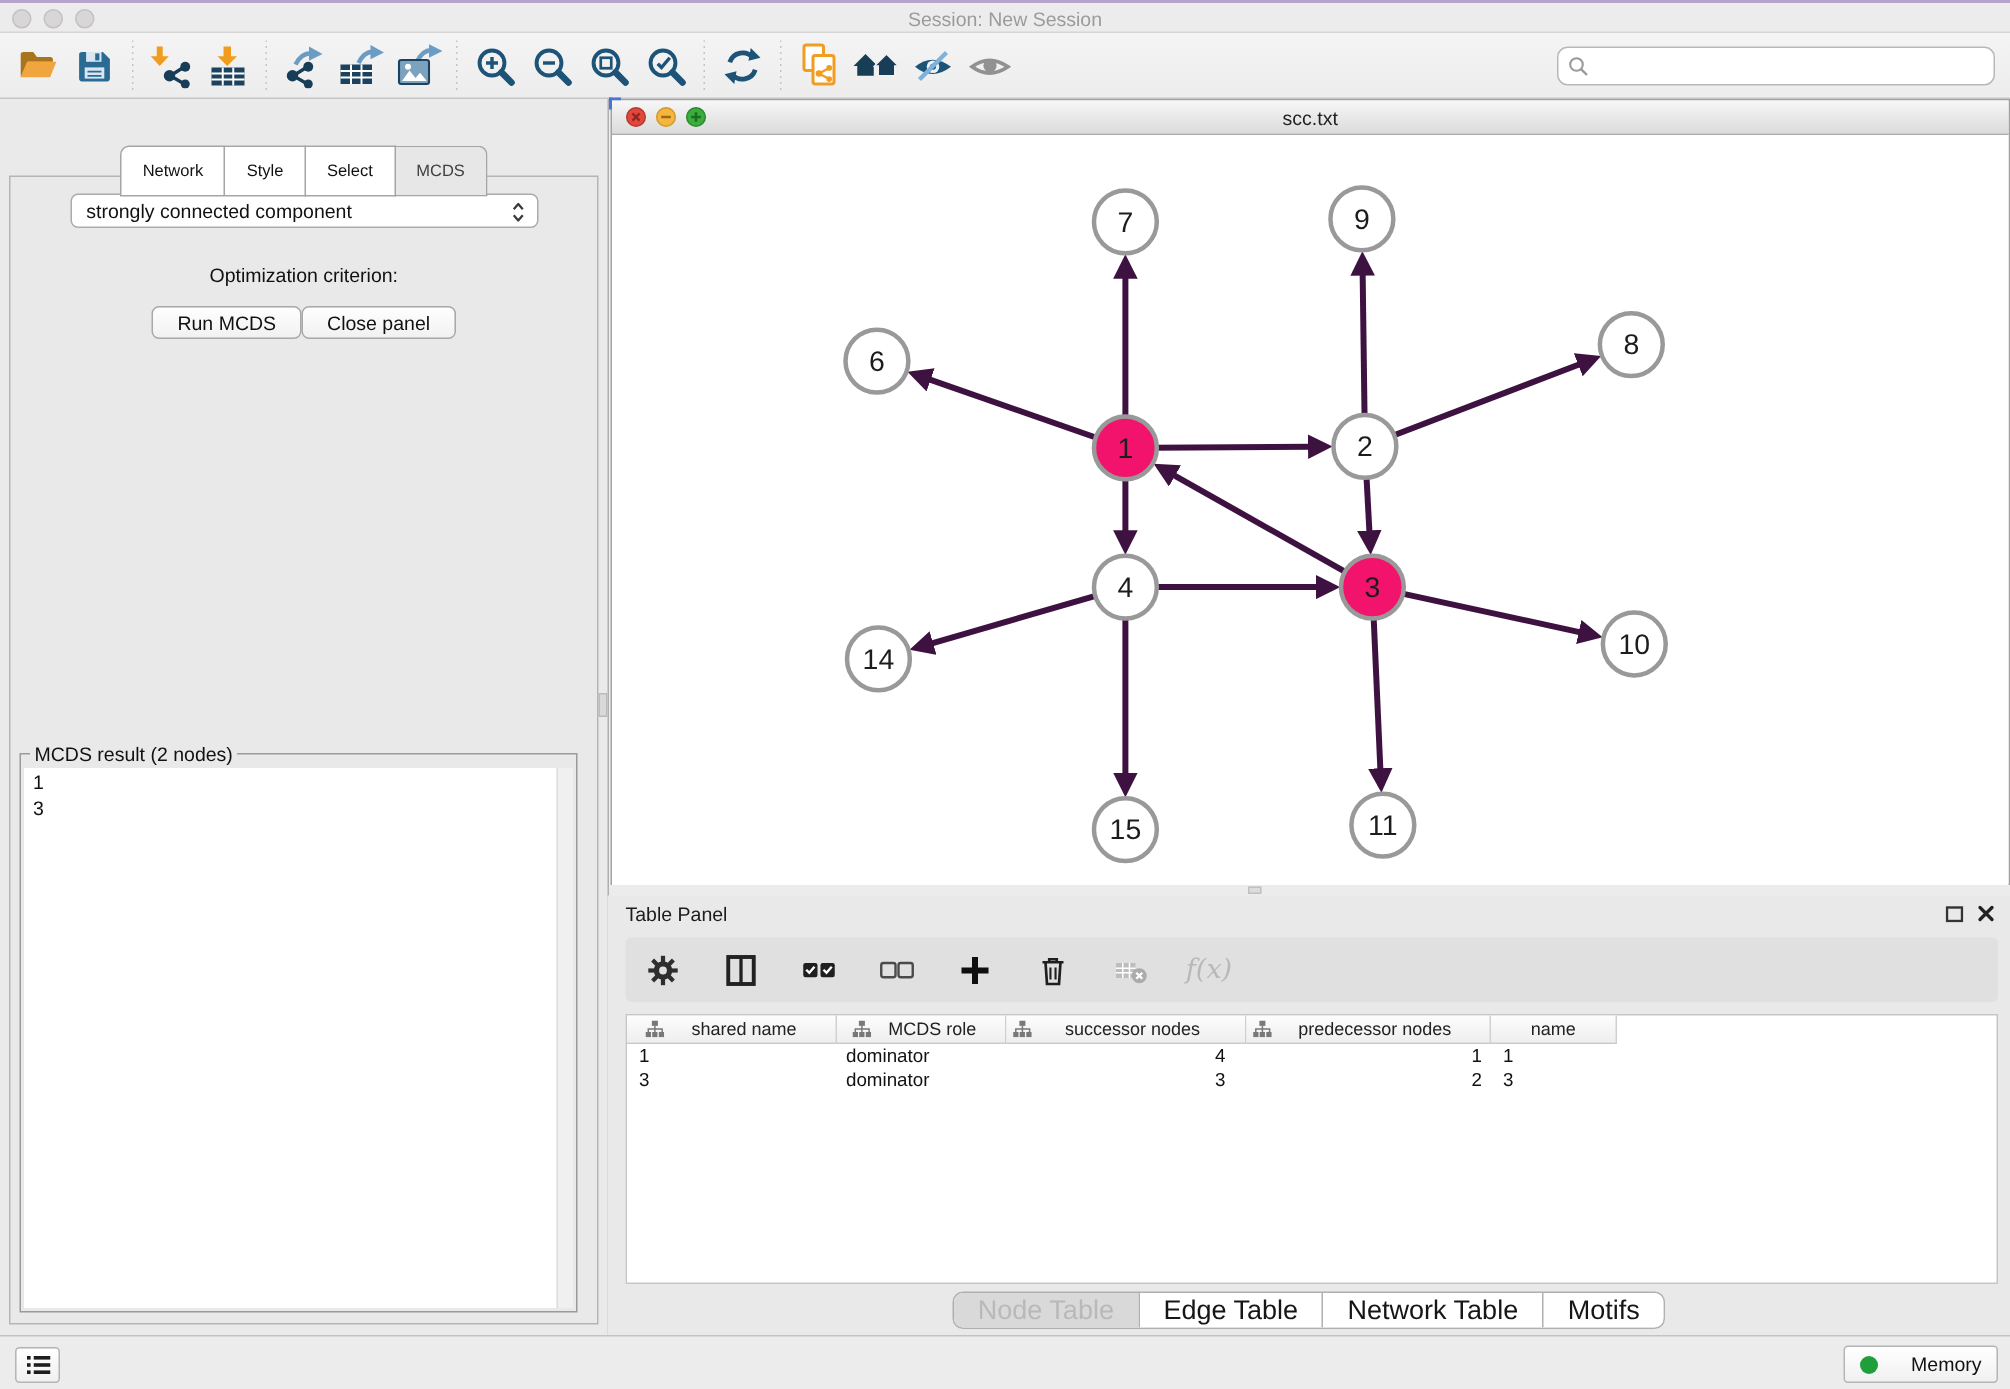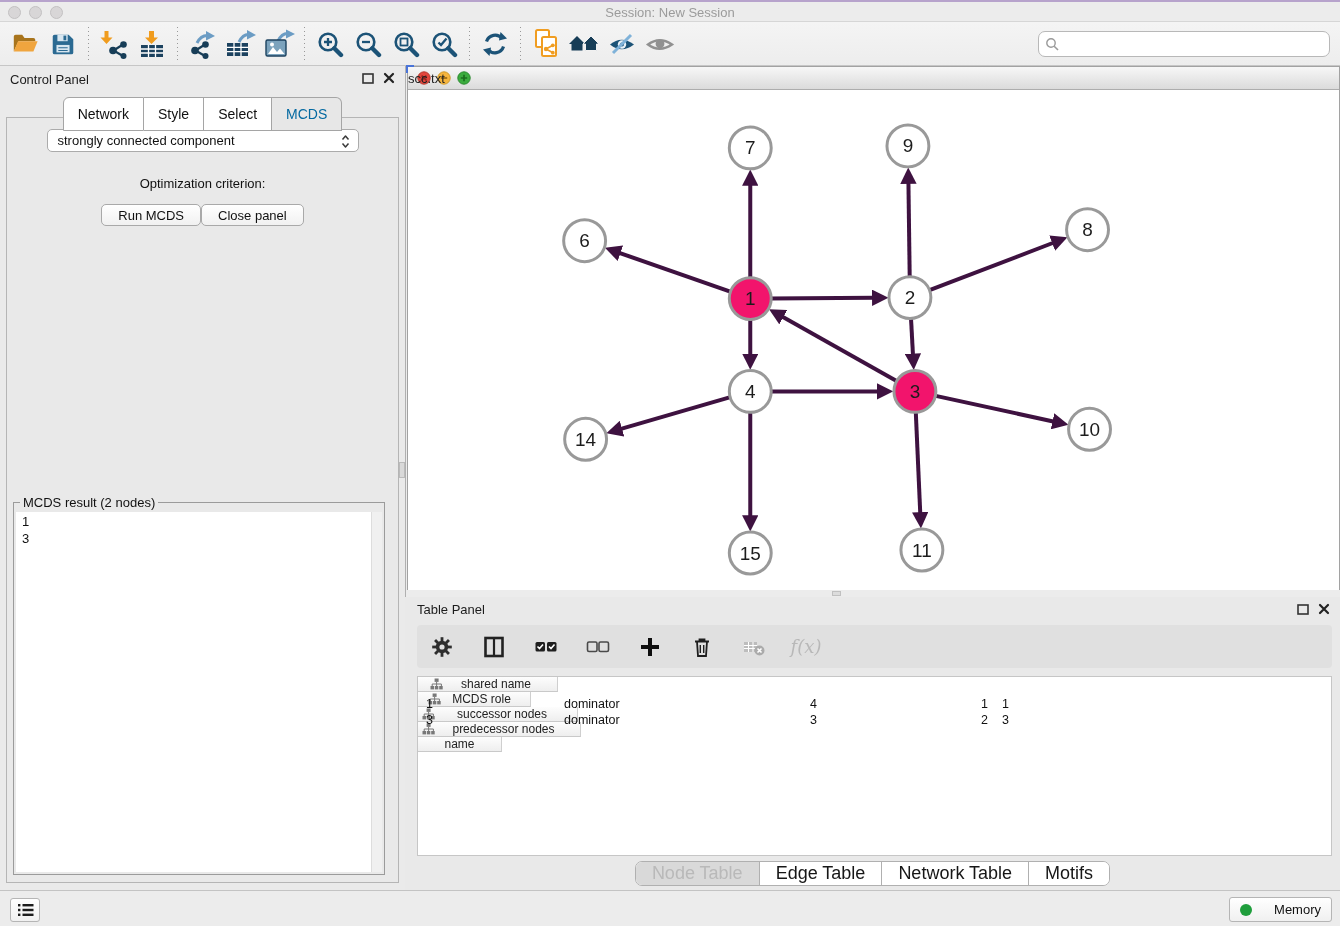--- a/index.html
+++ b/index.html
@@ -29,24 +29,24 @@
   #searchbox input { border:none; outline:none; flex:1; font-size:13px; background:transparent; height:20px; }
 
   
   #control-panel { position:absolute; left:0; top:66px; width:406px; height:824px;
     background:#eaeaea; border-right:1px solid #b0b0b0; }
   #cp-header { position:relative; height:26px; }
   #cp-header .ptitle { position:absolute; left:10px; top:6px; font-size:13px; color:#1c1c1c; }
   .win-icons { position:absolute; right:10px; top:6px; display:flex; gap:9px; align-items:center; }
   #cp-tabs { position:absolute; left:0; right:0; top:31px; height:21px;
     display:flex; justify-content:center; z-index:2; }
-  .cp-tab { height:21px; padding:16px 14px; font-size:14px; color:#111; background:#fff;
+  .cp-tab { height:21px; padding:16px 14px; font-size:11px; color:#111; background:#fff;
     border:1px solid #a5a5a5; border-left:none; display:flex; align-items:center; }
   .cp-tab.first { border-left:1px solid #a5a5a5; border-radius:6px 0 0 0; }
-  .cp-tab.active { background:#e7e7e7; color:#0369a1; border-radius:0 6px 0 0; }
+  .cp-tab.active { background:#e7e7e7; color:#404040; border-radius:0 6px 0 0; }
   #cp-box { position:absolute; left:6px; right:6px; top:51px; bottom:7px;
     border:1px solid #b5b5b5; background:#e9e9e9; }
   #opt-label { margin-top:24px; text-align:center; font-size:13px; color:#111; }
   #criterion { margin:11px auto 0 auto; width:312px; height:23px; background:#fff;
     border:1px solid #ababab; border-radius:5px; position:relative;
     font-size:13px; display:flex; align-items:center; padding-left:10px; color:#111; }
   #criterion .chev { position:absolute; right:7px; top:3px; }
   #cp-buttons { margin-top:13px; display:flex; justify-content:center; }
   .cbtn { height:22px; padding:0 16px; font-size:13px; color:#111;
     background:linear-gradient(#ffffff,#f1f1f1); border:1px solid #a9a9a9; border-radius:5px; }
@@ -63,42 +63,42 @@
     background:#d9d9d9; border:1px solid #bbb; }
 
   
   #net-window { position:absolute; left:407px; top:66px; width:933px; height:524px;
     background:#fff; border:1px solid #a2a2a2; }
   #net-focus { position:absolute; left:-2px; top:-2px; width:8px; height:8px;
     border-left:2px solid #4a74d8; border-top:2px solid #4a74d8; }
   #net-titlebar { position:relative; height:23px; background:linear-gradient(#f7f7f7,#dbdbdb);
     border-bottom:1px solid #adadad; }
   #net-titlebar .traffic { position:absolute; left:9px; top:4px; display:flex; gap:6px; }
-  #net-titlebar .ntitle { position:absolute; left:0; right:0; top:4px; text-align:left;
+  #net-titlebar .ntitle { position:absolute; left:0; right:0; top:4px; text-align:center;
     font-size:13px; color:#222; }
   #net-canvas { position:relative; width:100%; height:500px; background:#fff; }
   #graph-svg { width:100%; height:100%; }
 
   #h-splitter { position:absolute; left:407px; top:590px; width:933px; height:7px; }
   #h-handle { position:absolute; left:425px; top:1px; width:9px; height:5px;
     background:#dcdcdc; border:1px solid #c0c0c0; }
 
   
   #table-panel { position:absolute; left:405px; top:597px; width:935px; height:293px;
     background:#e9e9e9; }
   #tp-header { position:relative; height:24px; }
   #tp-header .ptitle { position:absolute; left:12px; top:5px; font-size:13px; color:#1c1c1c; }
   #tp-toolbar { position:absolute; left:12px; right:8px; top:28px; height:43px;
     background:#e0e0e0; border-radius:4px; display:flex; align-items:center;
     gap:26px; padding-left:12px; }
   .ticon { width:26px; height:26px; display:flex; align-items:center; justify-content:center; }
   #fx-label { font-family:"DejaVu Serif", serif; font-style:italic; font-size:18px; color:#b8b8b8; }
   #tp-table { position:absolute; left:12px; right:8px; top:79px; bottom:34px;
     background:#fff; border:1px solid #c6c6c6; overflow:hidden; }
-  #thead { display:flex; height:19px;flex-direction:column; }
+  #thead { display:flex; height:19px; }
   .hcell { display:flex; align-items:center; background:linear-gradient(#fdfdfd,#eeeeee);
     border-right:1px solid #cfcfcf; border-bottom:1px solid #c9c9c9; font-size:12px; color:#222; }
   .hcell .tree { margin:0 2px 0 4px; }
   .hcell .hlabel { flex:1; text-align:center; padding-right:10px; }
   .hcell.noicon .hlabel { padding-right:0; }
   .trow { display:flex; height:16px; font-size:12.5px; color:#111; align-items:center; }
   .tcell { overflow:hidden; white-space:nowrap; }
   .c0 { width:140px; padding-left:8px; }
   .c1 { width:113px; padding-left:6px; }
   .c2 { width:160px; padding-right:14px; text-align:right; }
@@ -270,31 +270,20 @@
     <div id="searchbox">
       <svg width="15" height="15" viewBox="0 0 15 15">
         <circle cx="6" cy="6" r="4.2" fill="none" stroke="#9a9a9a" stroke-width="1.4"></circle>
         <path d="M9.2 9.2 L13 13" stroke="#9a9a9a" stroke-width="1.6"></path>
       </svg>
       <input type="text" placeholder="" style="">
     </div>
   </div>
 
   <div id="control-panel">
-    <div id="cp-header">
-      <span class="ptitle">Control Panel</span>
-      <span class="win-icons">
-        <svg width="12" height="11" viewBox="0 0 12 11">
-          <rect x="1" y="1" width="10" height="9" fill="none" stroke="#333" stroke-width="1.6"></rect>
-        </svg>
-        <svg width="12" height="12" viewBox="0 0 12 12">
-          <path d="M2 2 L10 10 M10 2 L2 10" stroke="#222" stroke-width="2.2" stroke-linecap="round"></path>
-        </svg>
-      </span>
-    </div>
     <div id="cp-tabs">
       <div class="cp-tab first">Network</div>
       <div class="cp-tab">Style</div>
       <div class="cp-tab">Select</div>
       <div class="cp-tab active">MCDS</div>
     </div>
     <div id="cp-box">
       <div id="criterion">
         <span>strongly connected component</span>
         <svg class="chev" width="11" height="17" viewBox="0 0 11 17">

